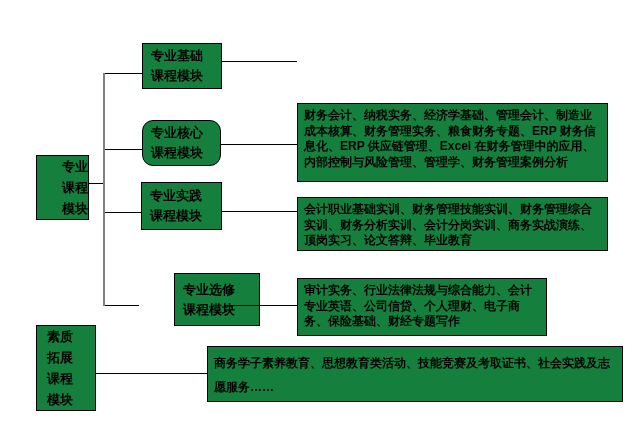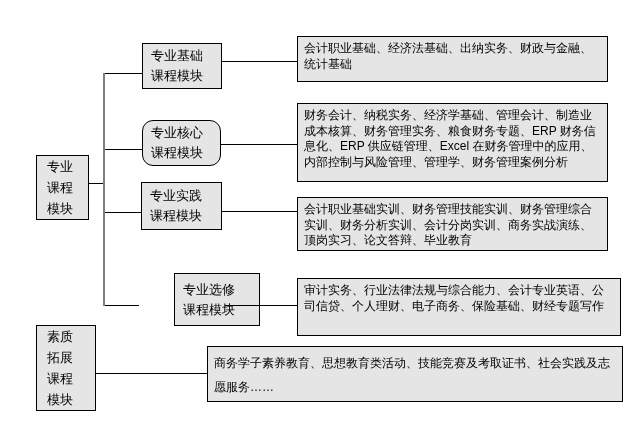--- a/index.html
+++ b/index.html
@@ -7,25 +7,26 @@
     position:relative;
     width:637px;height:436px;
     background:#fff;
     font-family:"Liberation Sans", sans-serif;
     color:#000;
     overflow:hidden;
   }
   .node{
     position:absolute;
     border:1.5px solid #000;
-    background:#e5e5e5;
+    background:#15803d;
     box-sizing:border-box;
     display:flex;
     flex-direction:column;
     justify-content:center;
+    font-weight:bold;
   }
   .module{
     font-size:13px;
     line-height:20px;
     white-space:pre-line;
     padding-left:8px;
   }
   .rootnode{
     font-size:13px;
     line-height:21px;
@@ -34,34 +35,34 @@
   }
   .detail{
     font-size:12px;
     line-height:15.5px;
     justify-content:flex-start;
     padding:4px 7px 2px 6px;
   }
   .line{position:absolute;background:#000;}
 
   
-  #box-root{left:36px;top:155px;width:53px;height:65px;}
+  #box-root{left:36px;top:155px;width:53px;height:65px;text-align:right;}
   #box-quality{left:36px;top:325px;width:60px;height:86px;justify-content:center;}
 
   
   #box-b0{left:142px;top:43px;width:80px;height:46px;}
   #box-b1{left:142px;top:120px;width:79px;height:46px;border-radius:11px;}
   #box-b2{left:141px;top:182px;width:81px;height:48px;}
   #box-b3{left:139px;top:273px;width:86px;height:53px;margin-left:35px;}
 
   
   #box-d0{left:297px;top:36px;width:311px;height:46px;}
   #box-d1{left:297px;top:103px;width:311px;height:79px;}
   #box-d2{left:297px;top:197px;width:311px;height:54px;}
-  #box-d3{left:297px;top:278px;width:324px;height:58px;}
+  #box-d3{left:297px;top:278px;width:250px;height:58px;}
   #box-d4{left:207px;top:346px;width:416px;height:56px;line-height:24px;}
 
   
   #ln-root{left:89px;top:183px;width:15px;height:1px;}
   #ln-trunk{left:103px;top:73px;width:2px;height:233px;background:#808080;}
   #ln-t0{left:105px;top:73px;width:37px;height:1px;}
   #ln-t1{left:105px;top:149px;width:37px;height:1px;}
   #ln-t2{left:105px;top:212px;width:36px;height:1px;}
   #ln-t3{left:105px;top:305px;width:34px;height:1px;}
   #ln-c0{left:222px;top:61px;width:75px;height:1px;}
@@ -98,23 +99,20 @@
   </div>
   <div class="node module" id="box-b2">
     <span>专业实践
 课程模块</span>
   </div>
   <div class="node module" id="box-b3">
     <span>专业选修
 课程模块</span>
   </div>
 
-  <div class="node detail" id="box-d0">
-    <span>会计职业基础、经济法基础、出纳实务、财政与金融、统计基础</span>
-  </div>
   <div class="node detail" id="box-d1">
     <span>财务会计、纳税实务、经济学基础、管理会计、制造业成本核算、财务管理实务、粮食财务专题、ERP 财务信息化、ERP 供应链管理、Excel 在财务管理中的应用、内部控制与风险管理、管理学、财务管理案例分析</span>
   </div>
   <div class="node detail" id="box-d2">
     <span>会计职业基础实训、财务管理技能实训、财务管理综合实训、财务分析实训、会计分岗实训、商务实战演练、顶岗实习、论文答辩、毕业教育</span>
   </div>
   <div class="node detail" id="box-d3">
     <span>审计实务、行业法律法规与综合能力、会计专业英语、公司信贷、个人理财、电子商务、保险基础、财经专题写作</span>
   </div>
   <div class="node detail" id="box-d4">

